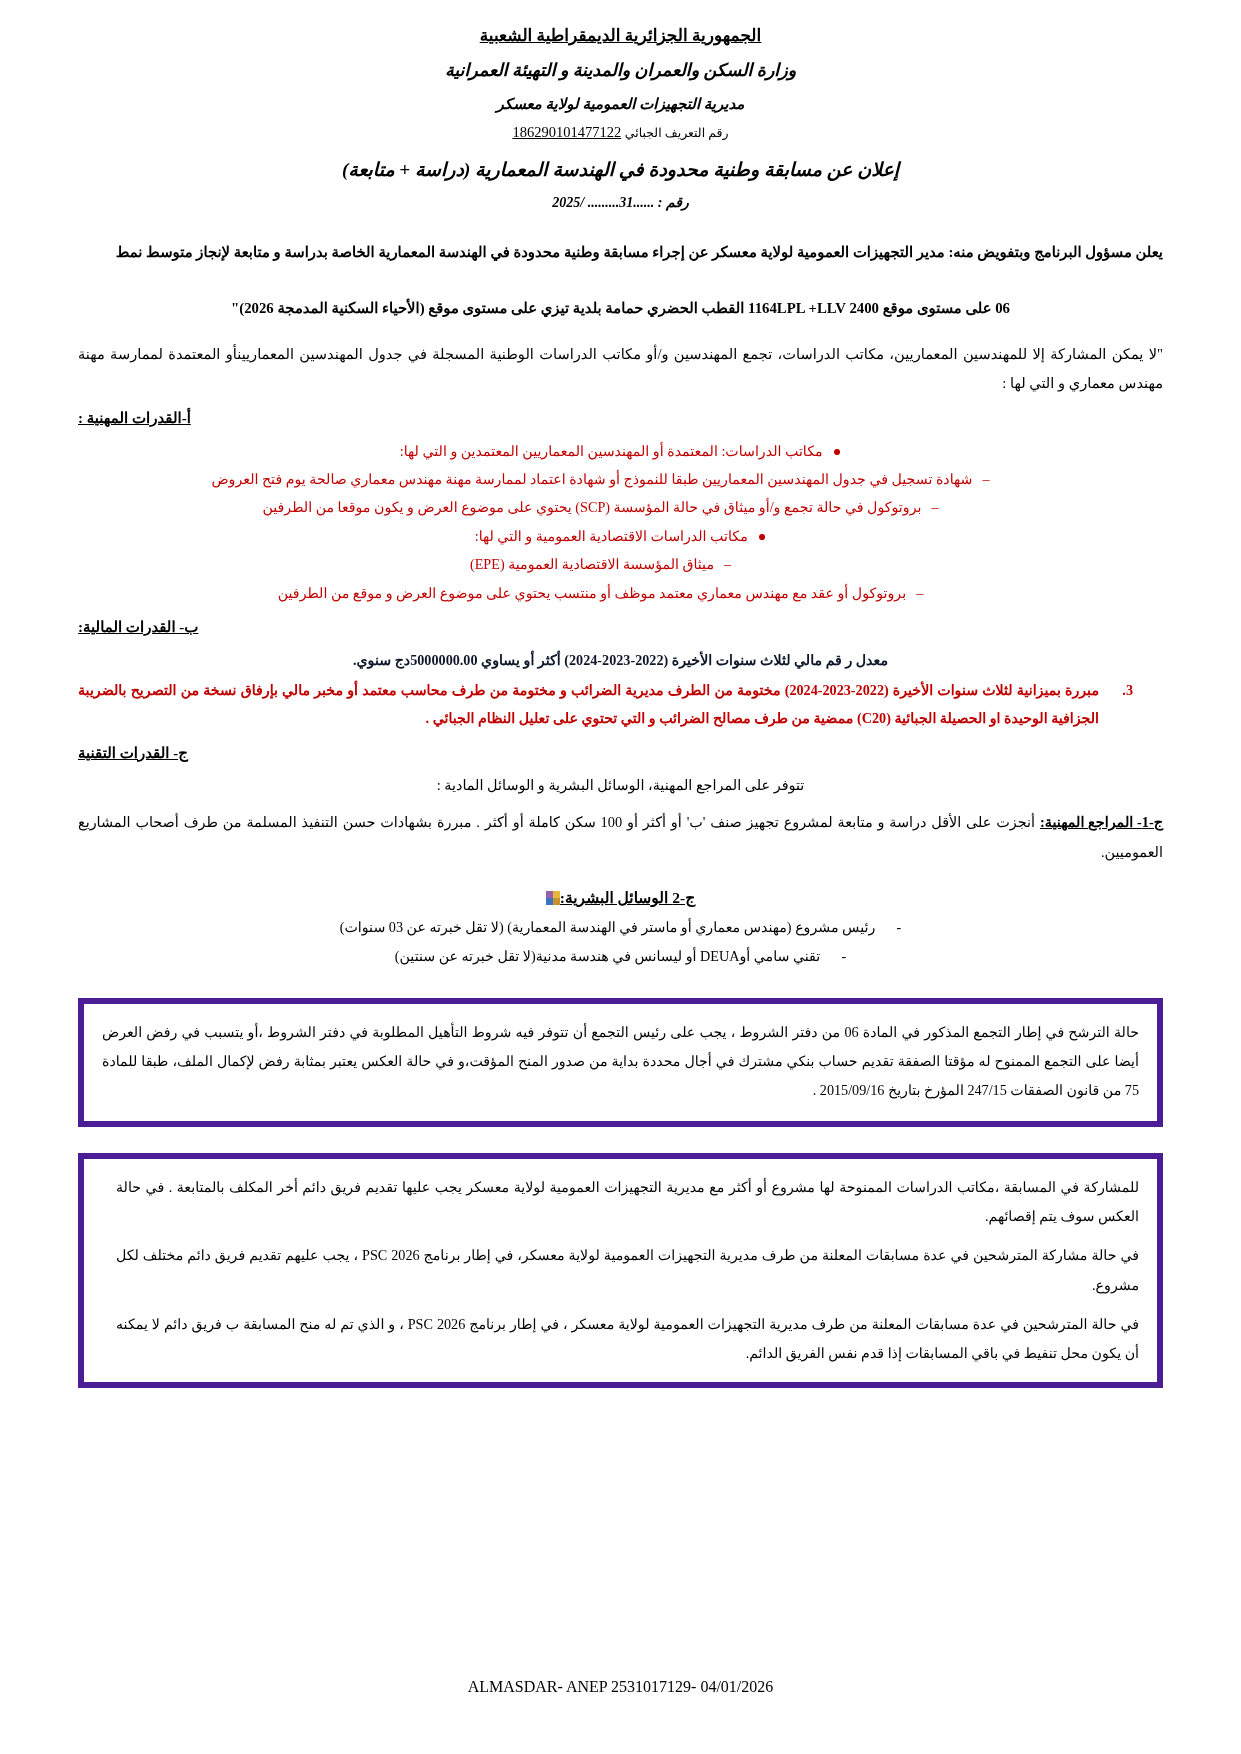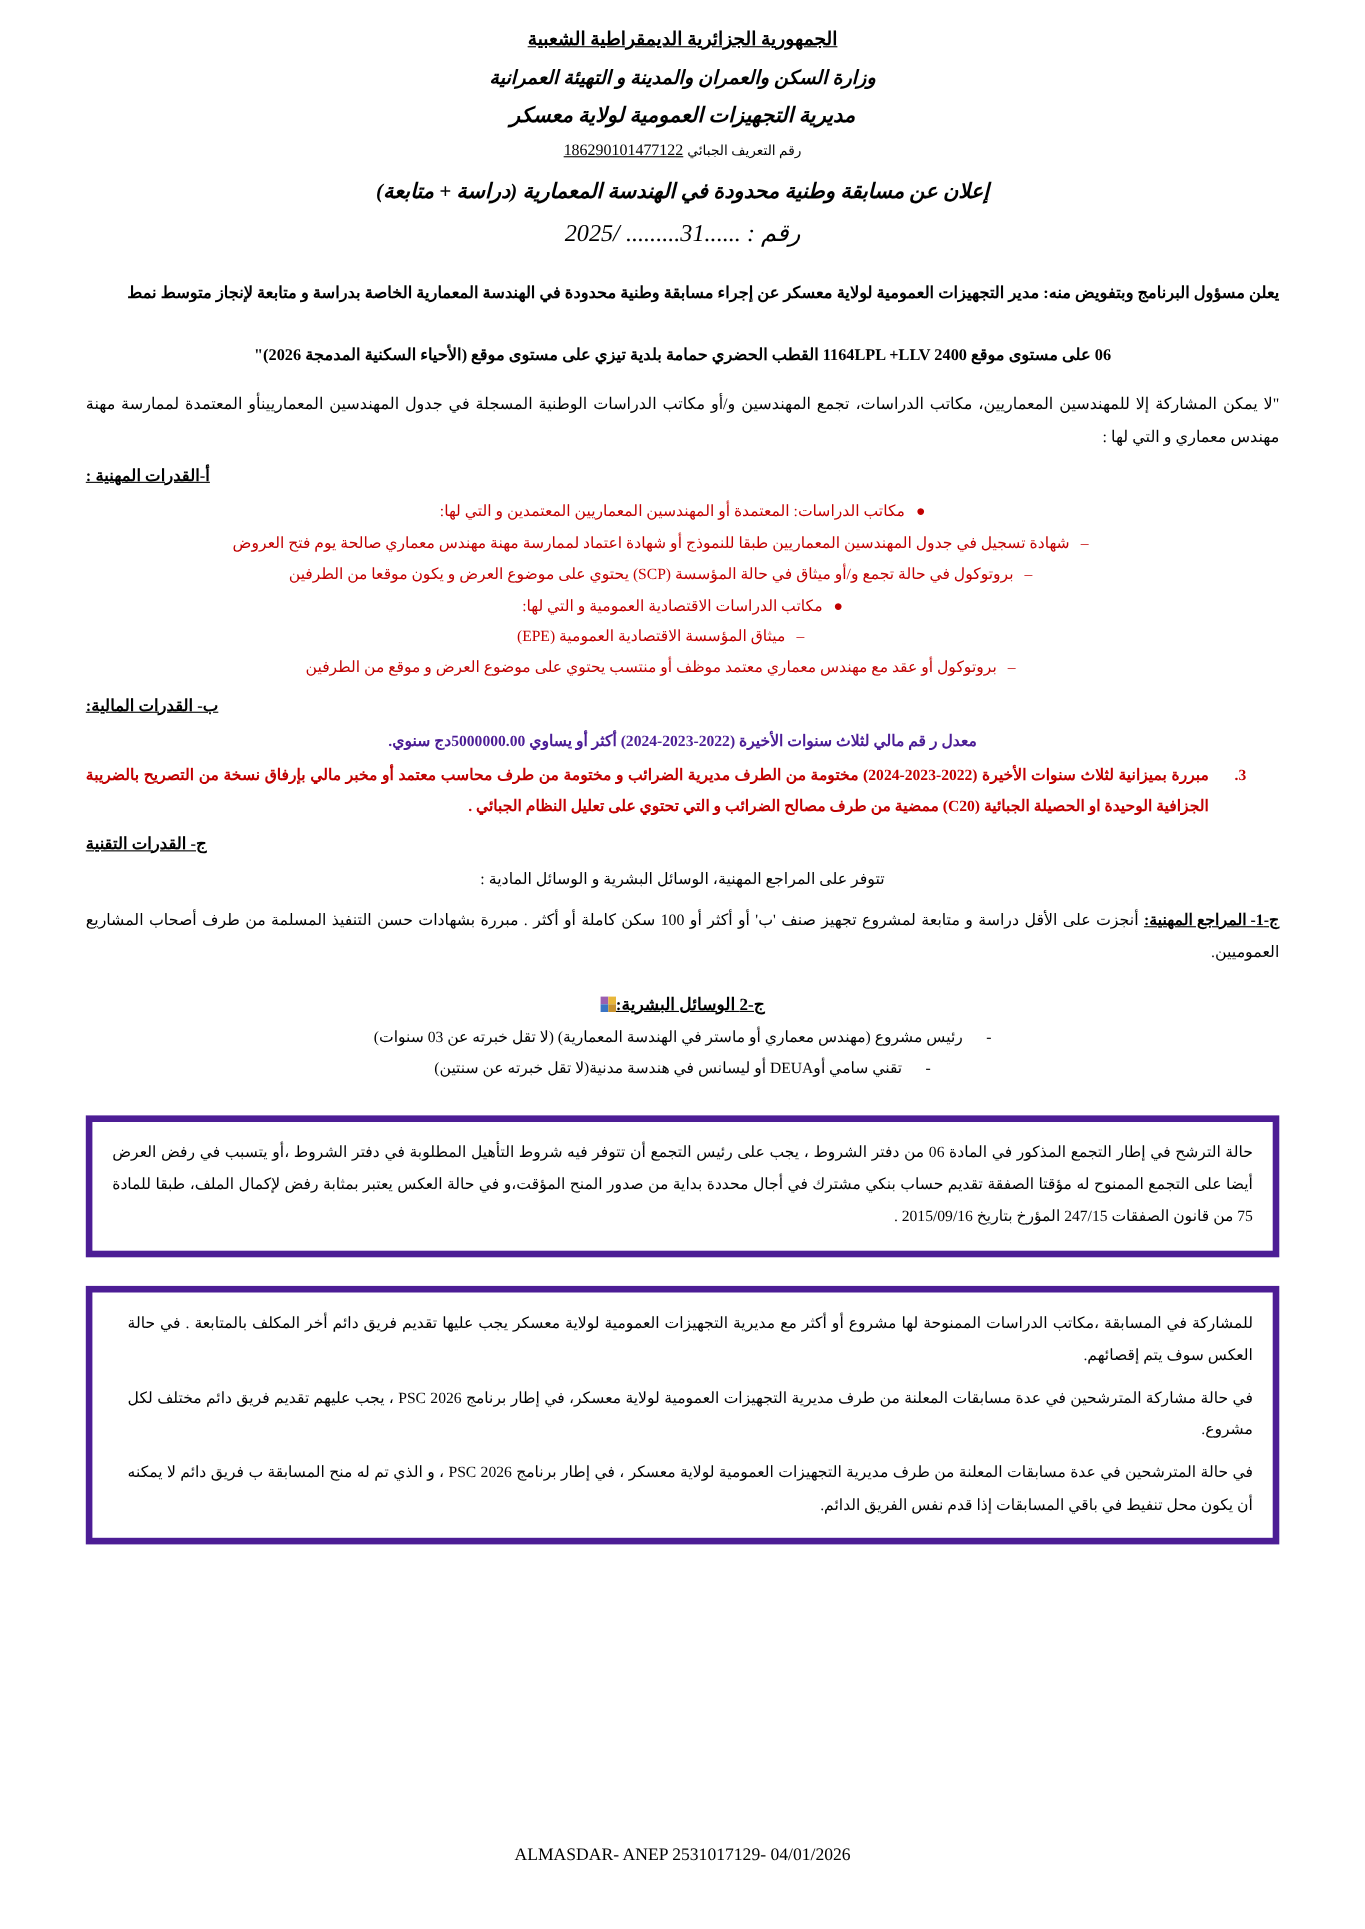--- a/index.html
+++ b/index.html
@@ -36,42 +36,42 @@
   .hdr-line2 {
     font-style: italic;
     font-weight: bold;
     font-size: 17.5px;
     margin: 0 0 14px 0;
     line-height: 1.2;
   }
   .hdr-line3 {
     font-style: italic;
     font-weight: bold;
-    font-size: 19px;
+    font-size: 15px;
     margin: 0 0 11px 0;
     line-height: 1.2;
   }
   .hdr-nif {
     font-size: 14.5px;
     margin: 0 0 16px 0;
     line-height: 1.2;
   }
   .hdr-nif .nif-label { font-size: 12.5px; }
   .hdr-nif .nif-underline { text-decoration: underline; }
   .hdr-title {
     font-weight: bold;
     font-style: italic;
     font-size: 19px;
     margin: 0 0 12px 0;
     line-height: 1.25;
   }
   .hdr-num {
-    font-weight: normal;
+    font-weight: bold;
     font-style: italic;
-    font-size: 22px;
+    font-size: 14px;
     margin: 0 0 6px 0;
     line-height: 1.25;
   }
 
   
   .para {
     font-size: 14.8px;
     line-height: 2.05;
     text-align: justify;
     text-justify: inter-word;
@@ -135,21 +135,21 @@
     margin: 2px 0;
     padding-right: 64px;
   }
   .num-item .num {
     float: right;
     margin-left: 12px;
     margin-right: -34px;
   }
 
   .red-line {
-    color: #4c1d95;
+    color: #0f172a;
     font-size: 14.2px;
     font-weight: bold;
     line-height: 2.0;
     text-align: center;
     margin: 2px 0;
   }
 
   .black-line {
     font-size: 14.4px;
     line-height: 2.0;

